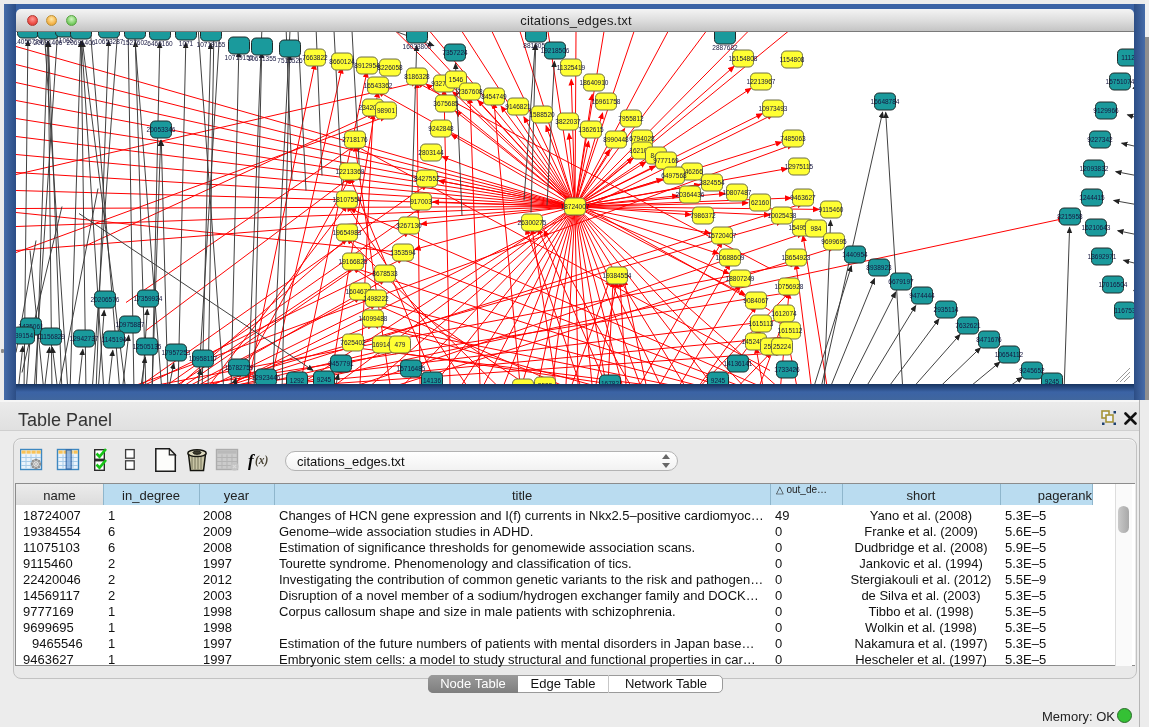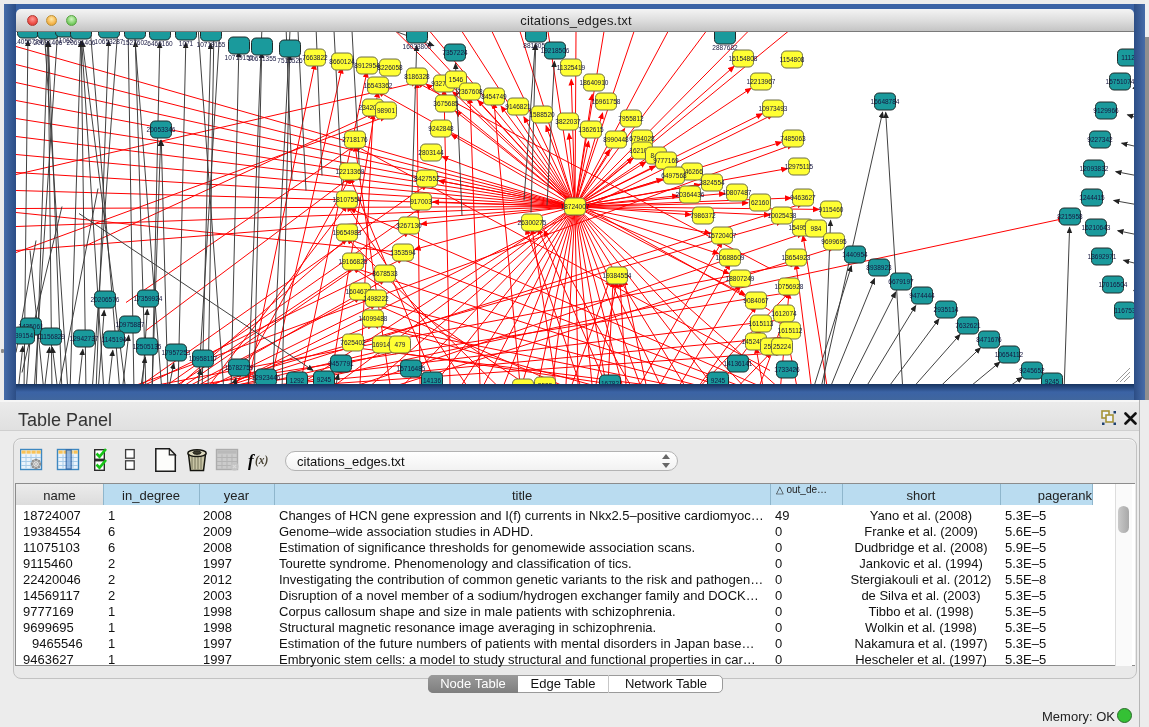--- a/index.html
+++ b/index.html
@@ -703,21 +703,21 @@
     <span class="ctr" style="left:826px;width:158px">Jankovic et al. (1994)</span>
     <span style="left:989px">5.3E–5</span>
   </div>
 <div class="trow" style="top:571.9px">
 <span style="left:7px">22420046</span>
     <span style="left:92px">2</span>
     <span style="left:187px">2012</span>
     <span style="left:263px">Investigating the contribution of common genetic variants to the risk and pathogen…</span>
     <span style="left:759px">0</span>
     <span class="ctr" style="left:826px;width:158px">Stergiakouli et al. (2012)</span>
-    <span style="left:989px">5.5E–8</span>
+    <span style="left:989px">5.5E–9</span>
   </div>
 <div class="trow" style="top:588.0px">
 <span style="left:7px">14569117</span>
     <span style="left:92px">2</span>
     <span style="left:187px">2003</span>
     <span style="left:263px">Disruption of a novel member of a sodium/hydrogen exchanger family and DOCK…</span>
     <span style="left:759px">0</span>
     <span class="ctr" style="left:826px;width:158px">de Silva et al. (2003)</span>
     <span style="left:989px">5.3E–5</span>
   </div>
@@ -727,21 +727,20 @@
     <span style="left:187px">1998</span>
     <span style="left:263px">Corpus callosum shape and size in male patients with schizophrenia.</span>
     <span style="left:759px">0</span>
     <span class="ctr" style="left:826px;width:158px">Tibbo et al. (1998)</span>
     <span style="left:989px">5.3E–5</span>
   </div>
 <div class="trow" style="top:620.2px">
 <span style="left:7px">9699695</span>
     <span style="left:92px">1</span>
     <span style="left:187px">1998</span>
-    <span style="left:263px">Structural magnetic resonance image averaging in schizophrenia.</span>
     <span style="left:759px">0</span>
     <span class="ctr" style="left:826px;width:158px">Wolkin et al. (1998)</span>
     <span style="left:989px">5.3E–5</span>
   </div>
 <div class="trow" style="top:636.3px">
 <span style="left:16px">9465546</span>
     <span style="left:92px">1</span>
     <span style="left:187px">1997</span>
     <span style="left:263px">Estimation of the future numbers of patients with mental disorders in Japan base…</span>
     <span style="left:759px">0</span>

